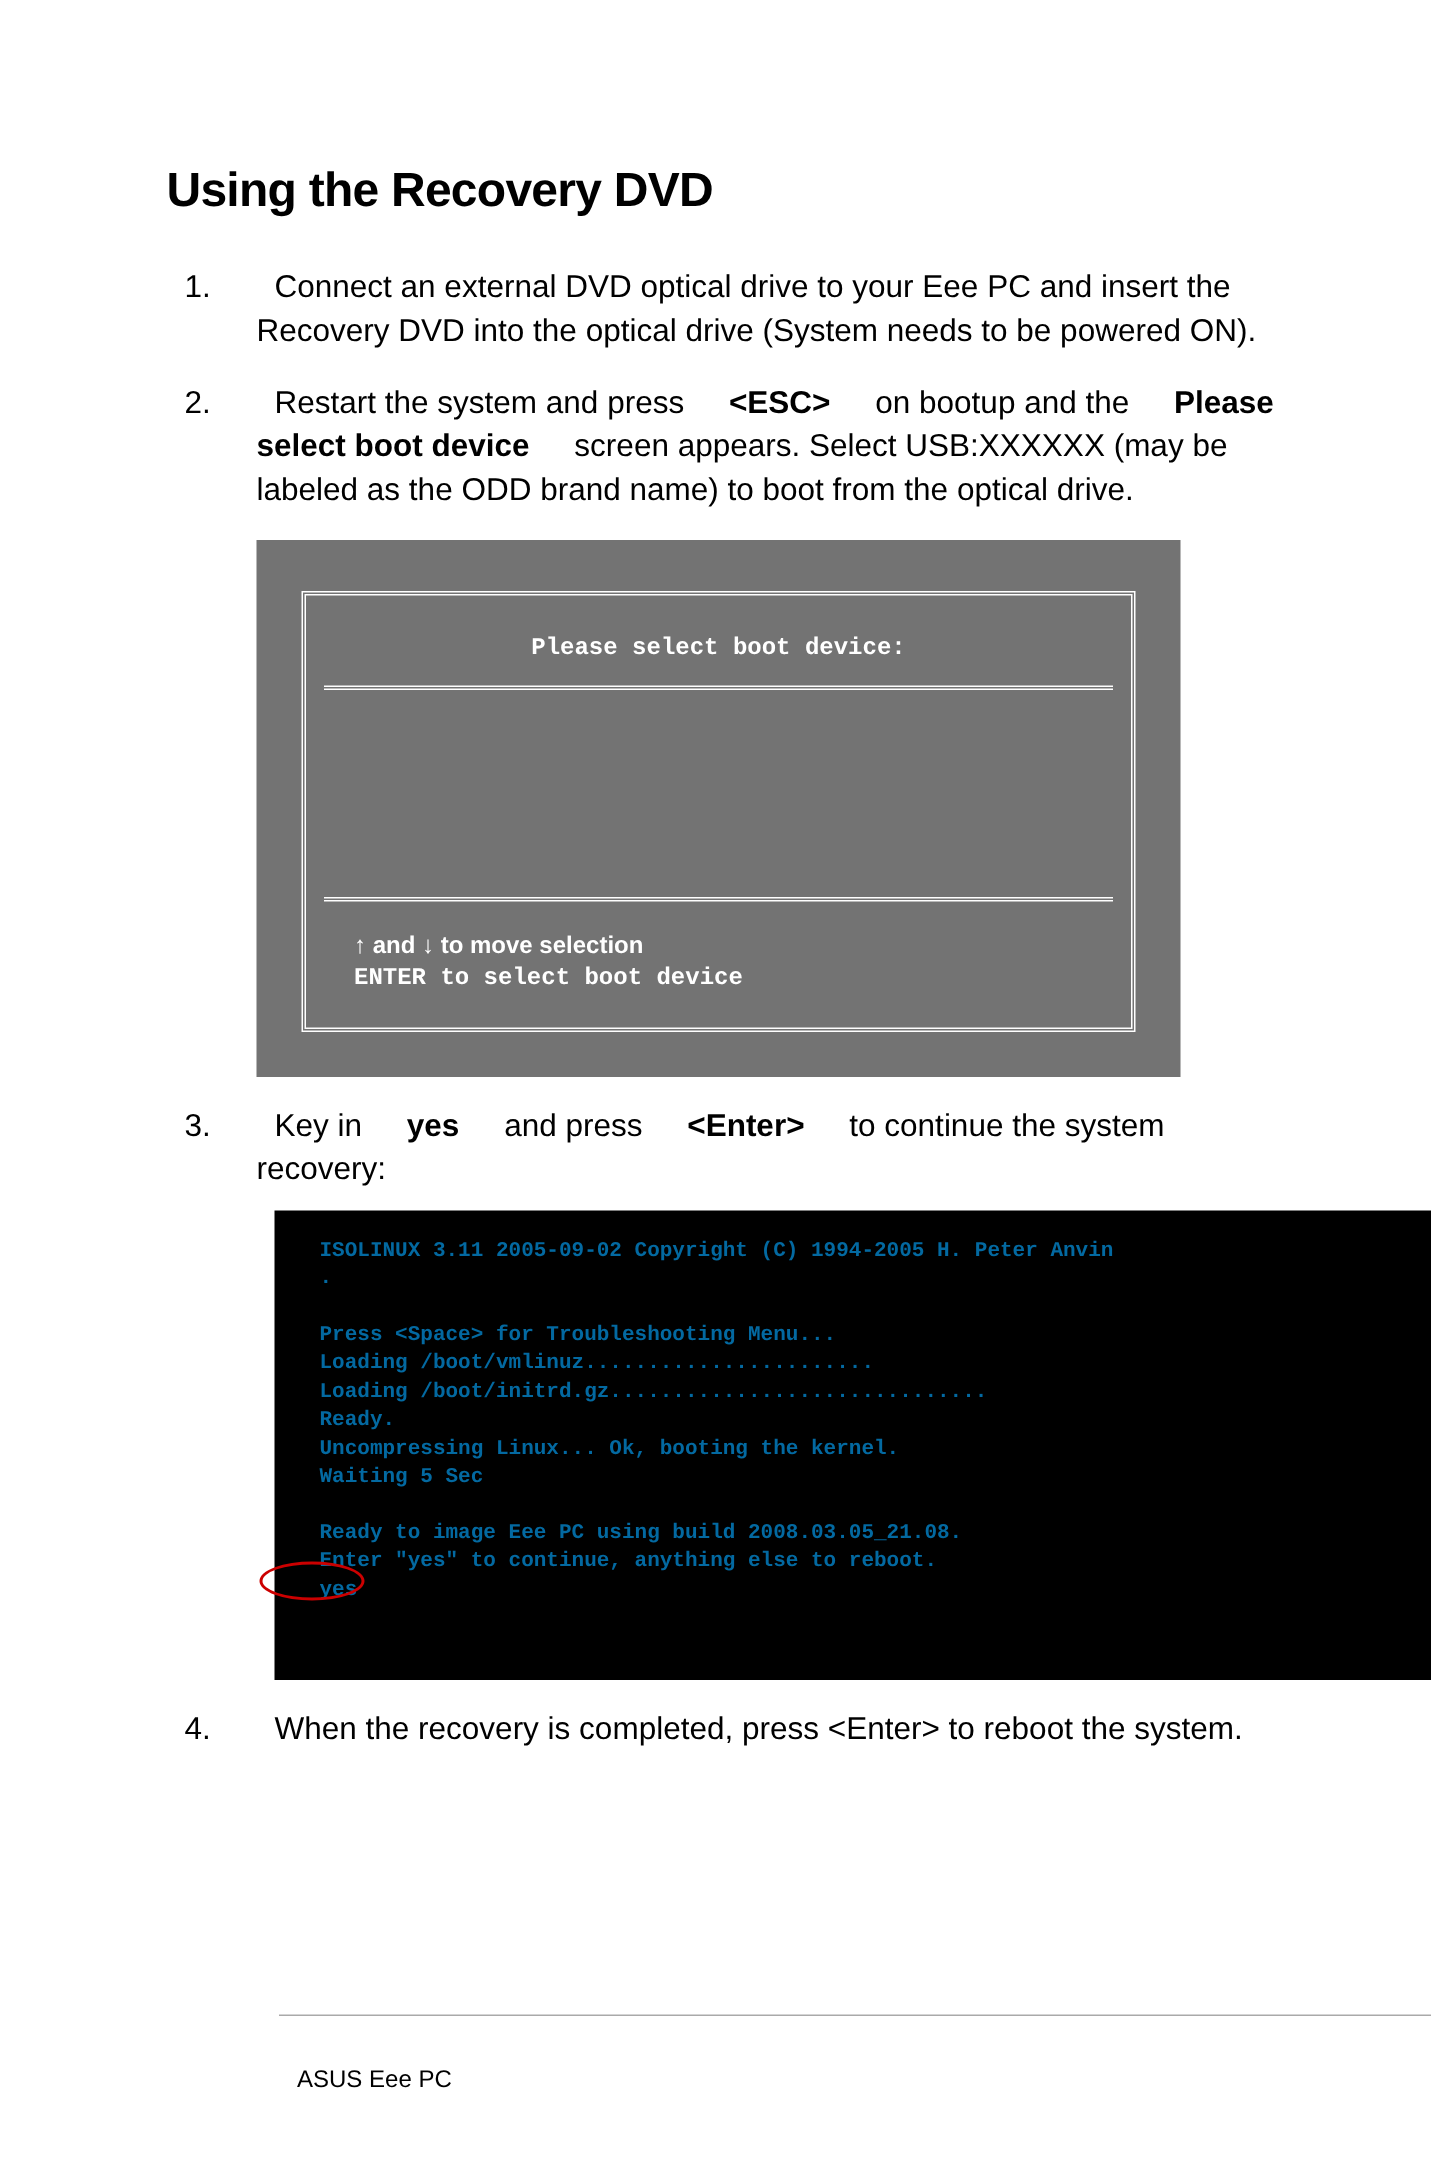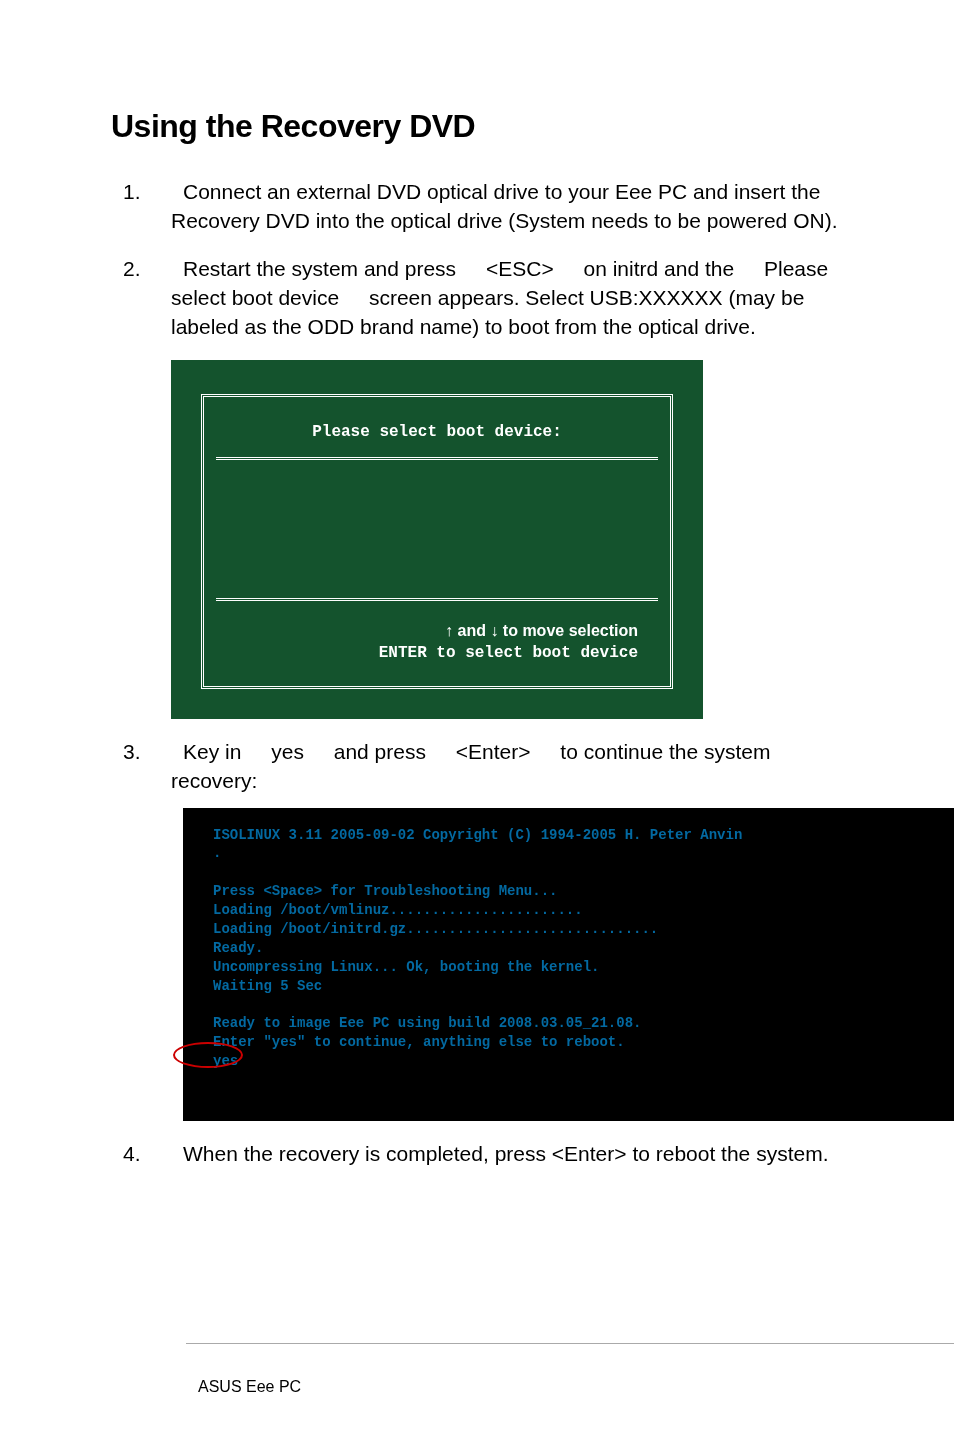--- a/index.html
+++ b/index.html
@@ -34,27 +34,27 @@
     padding-left: 48px;
     margin-bottom: 18px;
   }
   ol.main > li::before {
     content: counter(item) ".";
     position: absolute;
     left: 0;
     top: 0;
   }
   .bold {
-    font-weight: 400;
+    font-weight: 700;
   }
   .bios-box {
-    background: #14532d;
+    background: #737373;
     padding: 22px 18px 18px 18px;
     margin: 18px 0 0 0;
-    width: 532px;
+    width: 616px;
   }
   .bios-inner {
     border: 3px double #fff;
     font-family: "Courier New", monospace;
     color: #fff;
     font-weight: bold;
     font-size: 16px;
   }
   .bios-title {
     text-align: center;
@@ -63,21 +63,21 @@
   }
   .bios-list {
     padding: 6px 10px 120px 10px;
     border-bottom: 3px double #fff;
   }
   .bios-line {
     color: #ffff00;
     white-space: pre;
   }
   .bios-footer {
-    text-align: right;
+    text-align: left;
     padding: 8px 8px 10px 8px;
     line-height: 1.3;
   }
   .arrow {
     font-family: sans-serif;
   }
   .terminal-wrap {
     position: relative;
     margin: 12px 0 0 0;
   }
@@ -126,21 +126,21 @@
 
 <h2>Using the Recovery DVD</h2>
 
 <ol class="main">
 
   <li>
     <span>Connect an external DVD optical drive to your Eee PC and insert the Recovery DVD into the optical drive (System needs to be powered ON).</span>
   </li>
 
   <li>
-    <span>Restart the system and press </span><span class="bold">&lt;ESC&gt;</span><span> on initrd and the </span><span class="bold">Please select boot device</span><span> screen appears. Select USB:XXXXXX (may be labeled as the ODD brand name) to boot from the optical drive.</span>
+    <span>Restart the system and press </span><span class="bold">&lt;ESC&gt;</span><span> on bootup and the </span><span class="bold">Please select boot device</span><span> screen appears. Select USB:XXXXXX (may be labeled as the ODD brand name) to boot from the optical drive.</span>
 
     <div class="bios-box">
       <div class="bios-inner">
         <div class="bios-title">Please select boot device:</div>
         <div class="bios-list">
         </div>
         <div class="bios-footer">
           <span class="arrow">↑ and ↓ to move selection</span><br>
           <span>ENTER to select boot device</span>
         </div>

